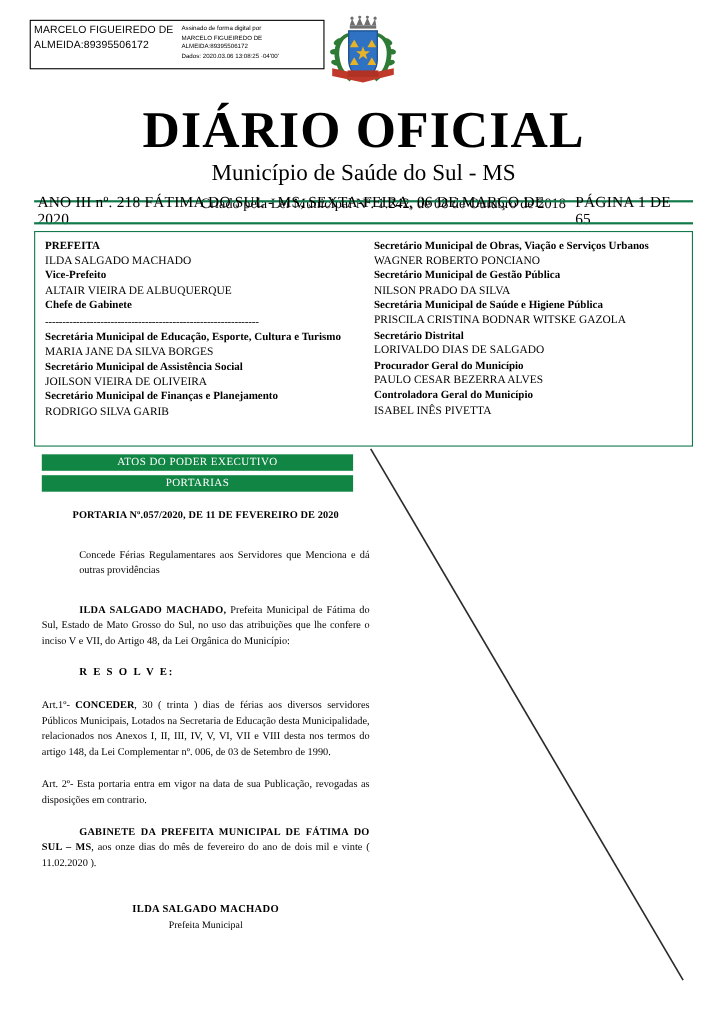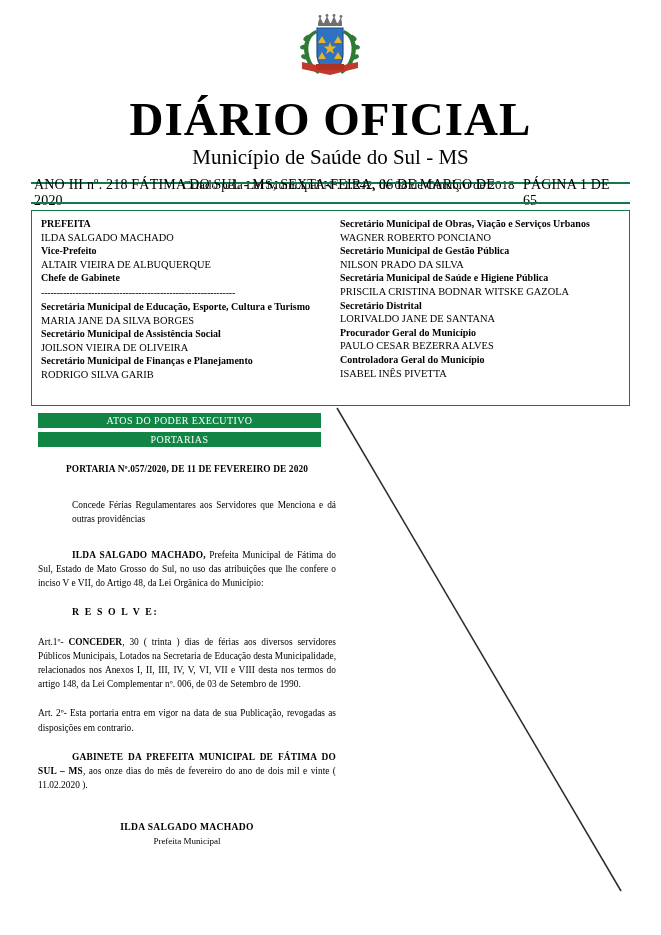--- a/index.html
+++ b/index.html
@@ -212,20 +212,29 @@
     width: 661px;
     height: 935px;
     pointer-events: none;
   }
 </style>
 </head>
 <body>
 
 <div class="page">
 
+  <div class="sig-box">
+    <div class="sig-name">MARCELO FIGUEIREDO DE ALMEIDA:89395506172</div>
+    <div class="sig-detail">
+      <div>Assinado de forma digital por</div>
+      <div>MARCELO FIGUEIREDO DE</div>
+      <div>ALMEIDA:89395506172</div>
+      <div>Dados: 2020.03.06 13:08:25 -04'00'</div>
+    </div>
+  </div>
 
   <svg class="crest" viewBox="0 0 68 76">
 
     <g fill="#6f6f6f">
       <rect x="22" y="9" width="24" height="3"></rect>
       <path d="M22 9 L24 3 L27 9 Z M28 9 L31 2 L34 9 Z M35 9 L38 2 L41 9 Z M42 9 L45 3 L46 9 Z"></path>
       <circle cx="24" cy="2.5" r="1.4"></circle>
         <circle cx="31" cy="1.5" r="1.4"></circle>
       <circle cx="38" cy="1.5" r="1.4"></circle>
         <circle cx="45" cy="2.5" r="1.4"></circle>
@@ -287,21 +296,21 @@
       <div class="person">RODRIGO SILVA GARIB</div>
     </div>
     <div class="col col-right">
       <div class="role">Secretário Municipal de Obras, Viação e Serviços Urbanos</div>
       <div class="person">WAGNER ROBERTO PONCIANO</div>
       <div class="role">Secretário Municipal de Gestão Pública</div>
       <div class="person">NILSON PRADO DA SILVA</div>
       <div class="role">Secretária Municipal de Saúde e Higiene Pública</div>
       <div class="person">PRISCILA CRISTINA BODNAR WITSKE GAZOLA</div>
       <div class="role">Secretário Distrital</div>
-      <div class="person">LORIVALDO JANE DE SANTANA</div>
+      <div class="person">LORIVALDO DIAS DE SALGADO</div>
       <div class="role">Procurador Geral do Município</div>
       <div class="person">PAULO CESAR BEZERRA ALVES</div>
       <div class="role">Controladora Geral do Município</div>
       <div class="person">ISABEL INÊS PIVETTA</div>
     </div>
   </div>
 
   <div class="banner banner-portarias">PORTARIAS</div>
   <div class="banner banner-atos">ATOS DO PODER EXECUTIVO</div>
 

